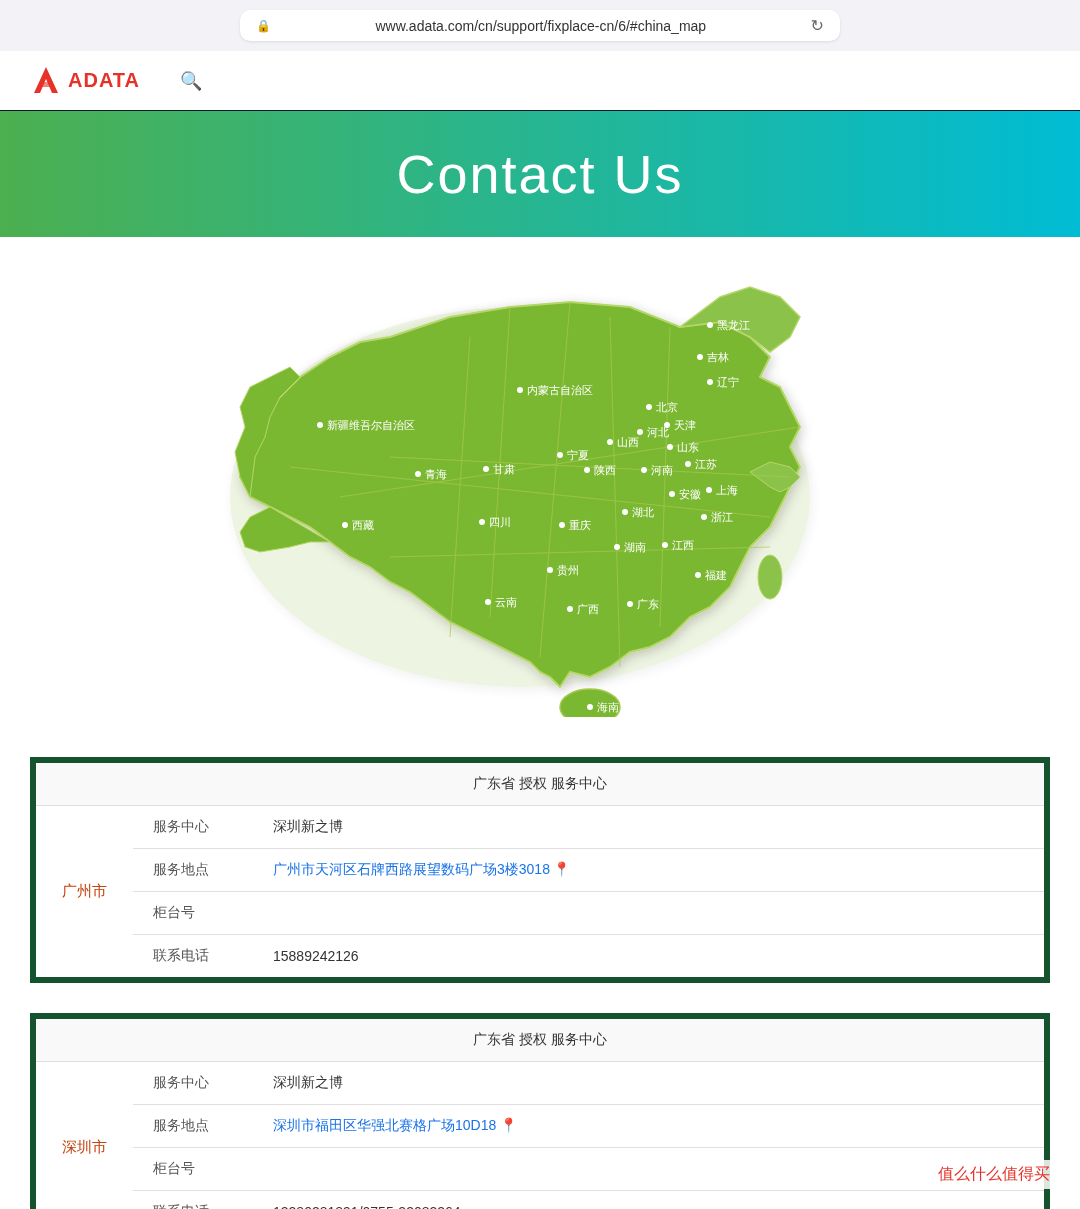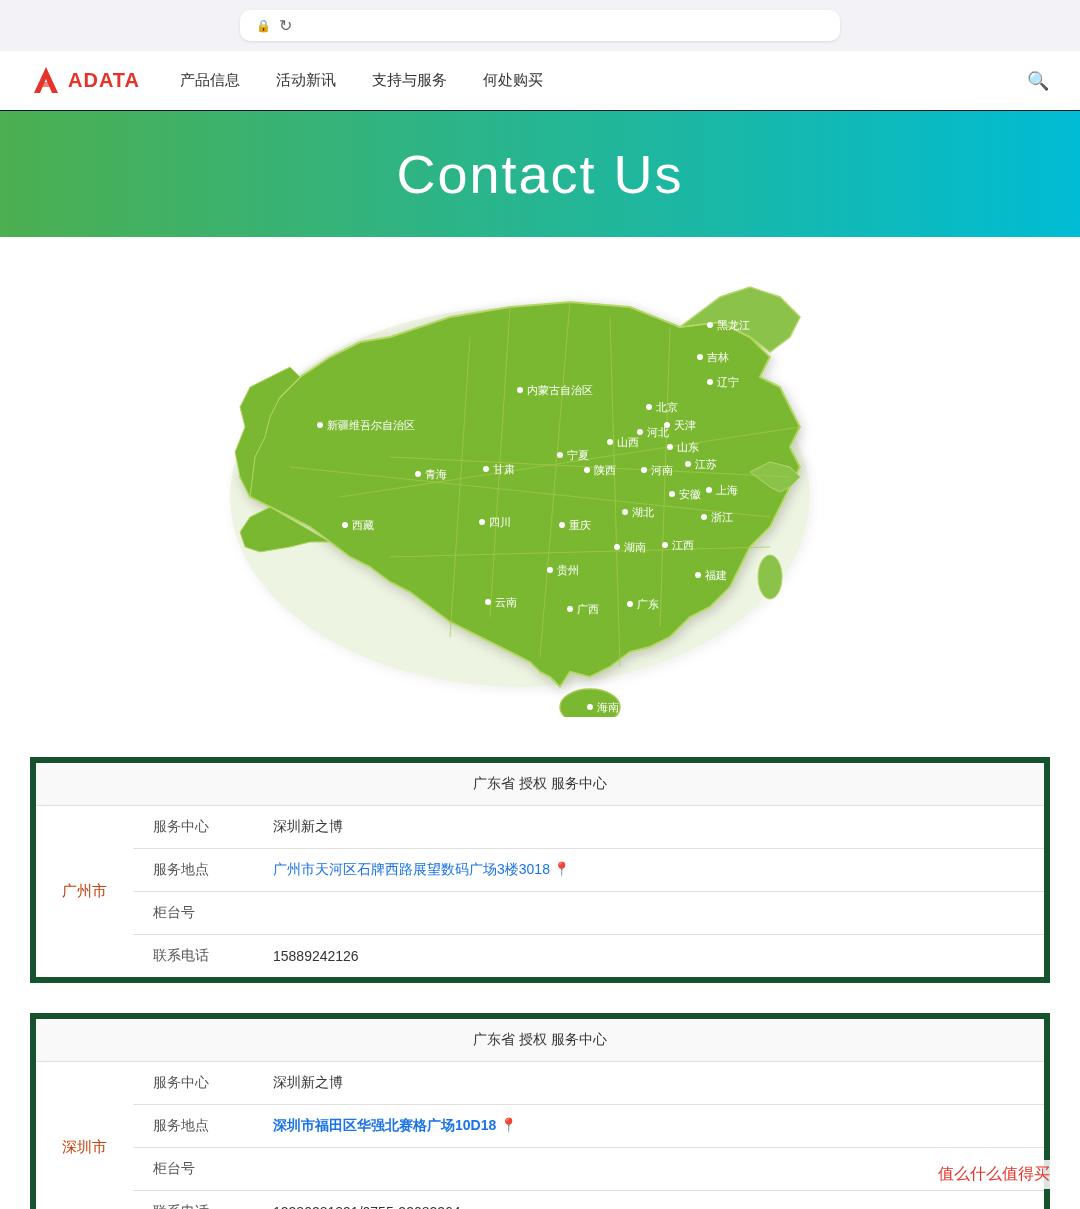--- a/index.html
+++ b/index.html
@@ -156,37 +156,32 @@
       border-radius: 4px;
       font-weight: 500;
     }
   </style>
 </head>
 <body>
 
 <div class="browser-bar">
   <div class="url-bar">
     <span class="lock-icon">🔒</span>
+    <span class="url-text">www.adata.com/cn/support/fixplace-cn/6/#china_map</span>
     <span class="reload-icon">↻</span>
   </div>
 </div>
 
 <nav class="nav">
   <div class="logo">
     <svg class="logo-icon" viewBox="0 0 32 32">
       <polygon points="16,2 4,28 10,28 16,14 22,28 28,28" fill="#e63329"></polygon>
       <polygon points="8,22 24,22 22,17 10,17" fill="#e63329" opacity="0.6"></polygon>
     </svg>
     <span class="logo-text">ADATA</span>
-  </div>
-  <div class="nav-items">
-    <span class="nav-item">产品信息</span>
-    <span class="nav-item">活动新讯</span>
-    <span class="nav-item">支持与服务</span>
-    <span class="nav-item">何处购买</span>
   </div>
   <span class="nav-search">🔍</span>
 </nav>
 
 <div class="hero-banner">
   <h1 class="hero-title">Contact Us</h1>
 </div>
 
 <div class="map-section">
   <div class="china-map-container">
@@ -367,21 +362,21 @@
       </tr>
     </thead>
     <tbody>
       <tr>
         <td class="city-cell" rowspan="4">深圳市</td>
         <td class="label-cell">服务中心</td>
         <td class="value-cell">深圳新之博</td>
       </tr>
       <tr>
         <td class="label-cell">服务地点</td>
-        <td class="link-cell" style="color: rgb(26, 115, 232); cursor: pointer; font-weight: bold;">
+        <td class="link-cell" style="color: rgb(26, 115, 232); cursor: pointer;">
           <span>深圳市福田区华强北赛格广场10D18</span>
           <span class="map-pin">📍</span>
         </td>
       </tr>
       <tr>
         <td class="label-cell">柜台号</td>
         <td class="value-cell"></td>
       </tr>
       <tr>
         <td class="label-cell">联系电话</td>

